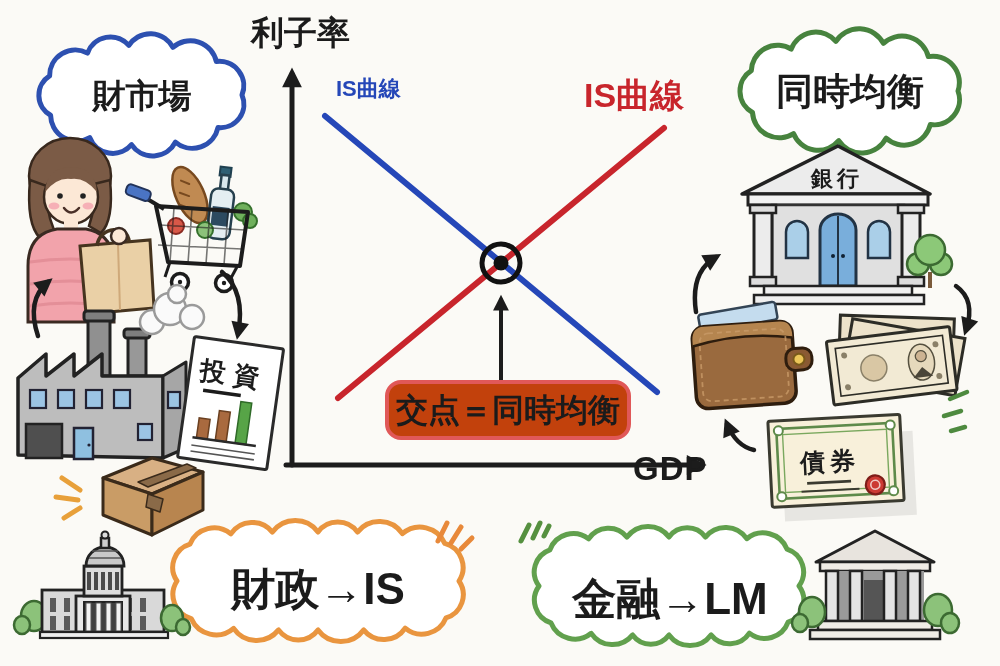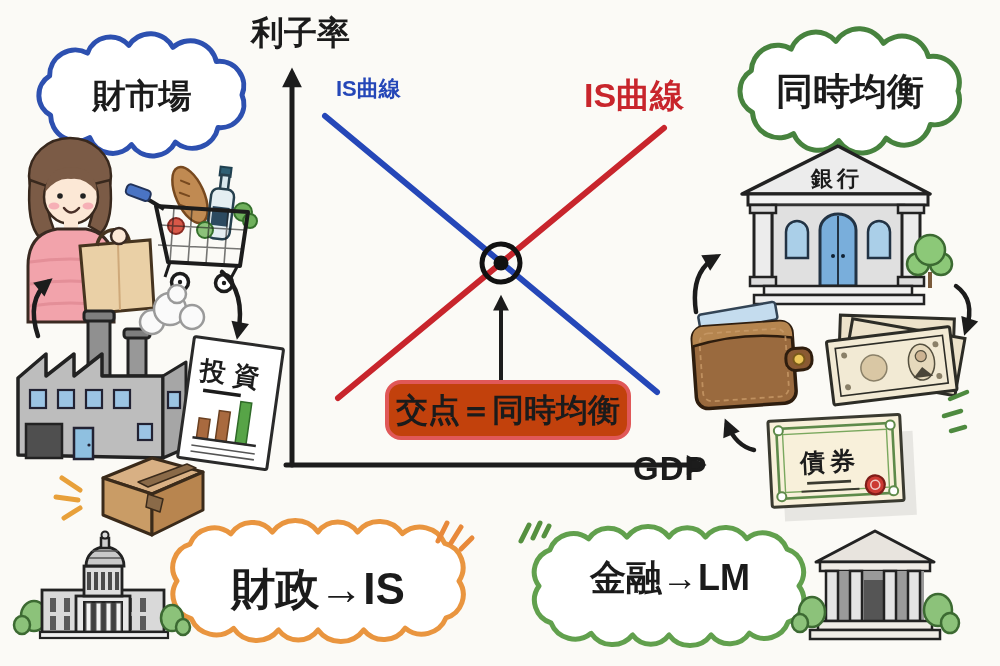--- a/index.html
+++ b/index.html
@@ -299,15 +299,15 @@
 <div class="lbl" style="left:42px; top:63px; width:200px; height:64px; font-size:33px;">財市場</div>
 <div class="lbl" style="left:744px; top:61px; width:212px; height:60px; font-size:37px;">同時均衡</div>
 <div class="lbl" style="left:251px; top:16px; font-size:33px;">利子率</div>
 <div class="lbl is-label" style="left:336px; top:78px; font-size:22px;">IS曲線</div>
 <div class="lbl lm-label" style="left:584px; top:78px; font-size:34px;">IS曲線</div>
 <div class="lbl" style="left:633px; top:452px; font-size:33px; letter-spacing:1px;">GDP</div>
 <div class="lbl ann-box" style="left:385px; top:380px; width:246px; height:60px;">
   <span>交点＝同時均衡</span>
 </div>
 <div class="lbl" style="left:176px; top:553px; width:284px; height:58px; font-size:44px;margin-top:7px;">財政→IS</div>
-<div class="lbl" style="left:528px; top:549px; width:284px; height:58px; font-size:36px;">金融→LM</div>
+<div class="lbl" style="left:528px; top:570px; width:284px; height:58px; font-size:44px;">金融→LM</div>
 
 </div>
 
 </body></html>

